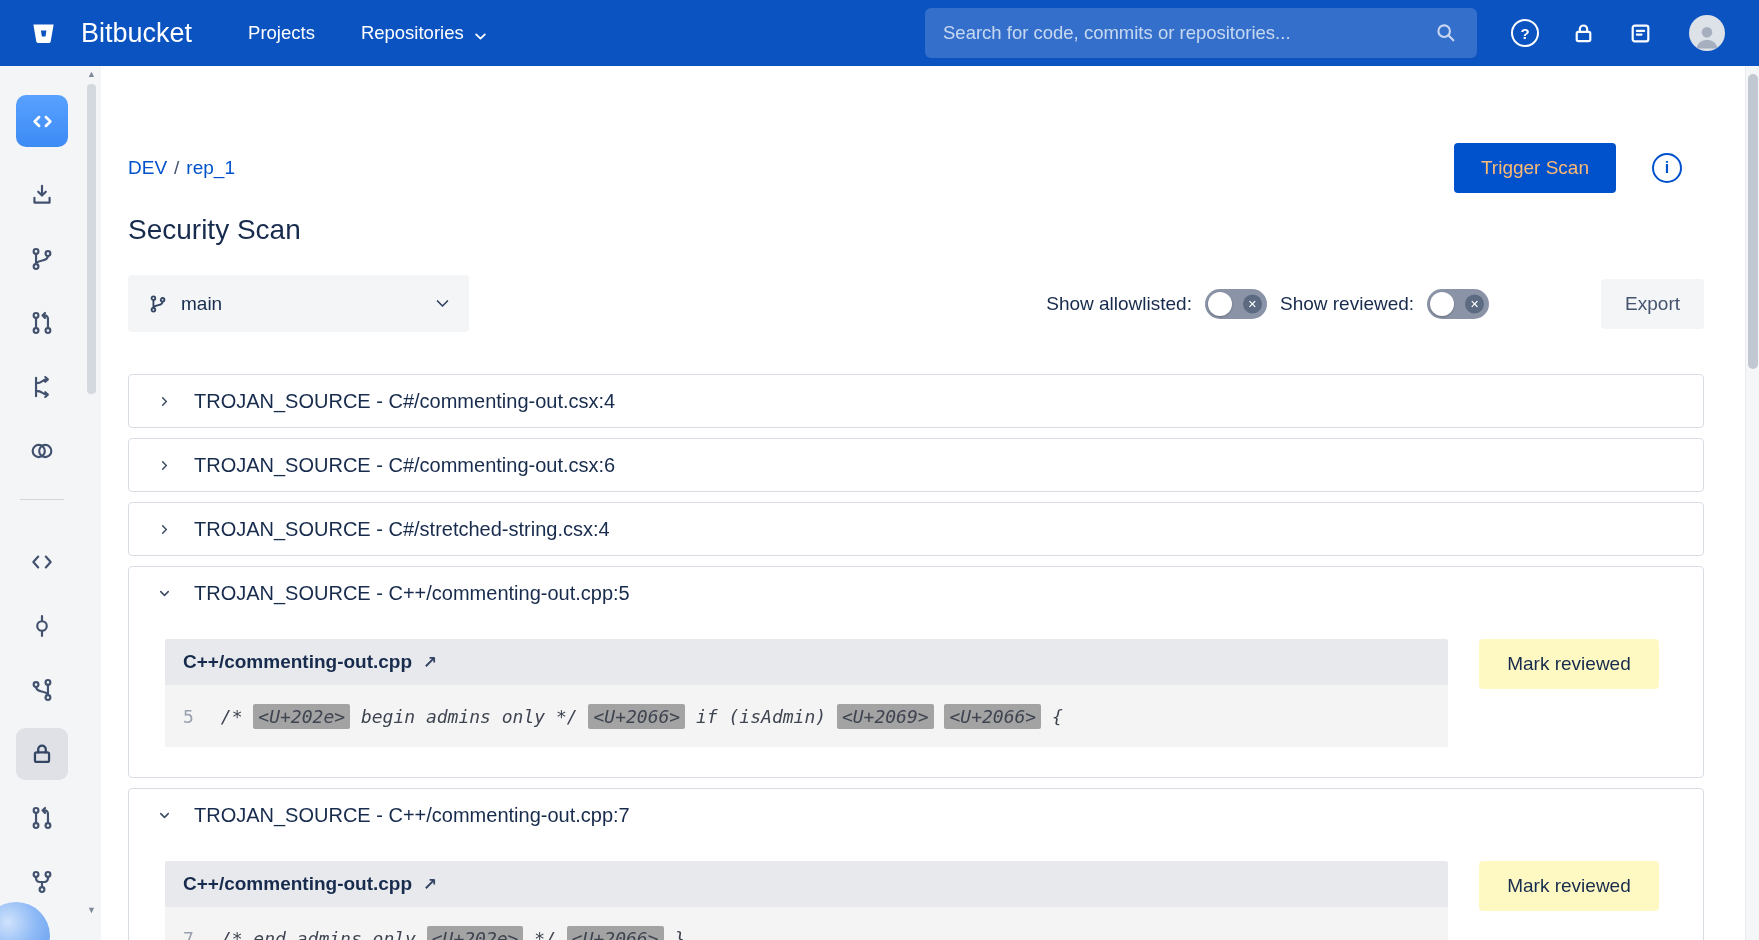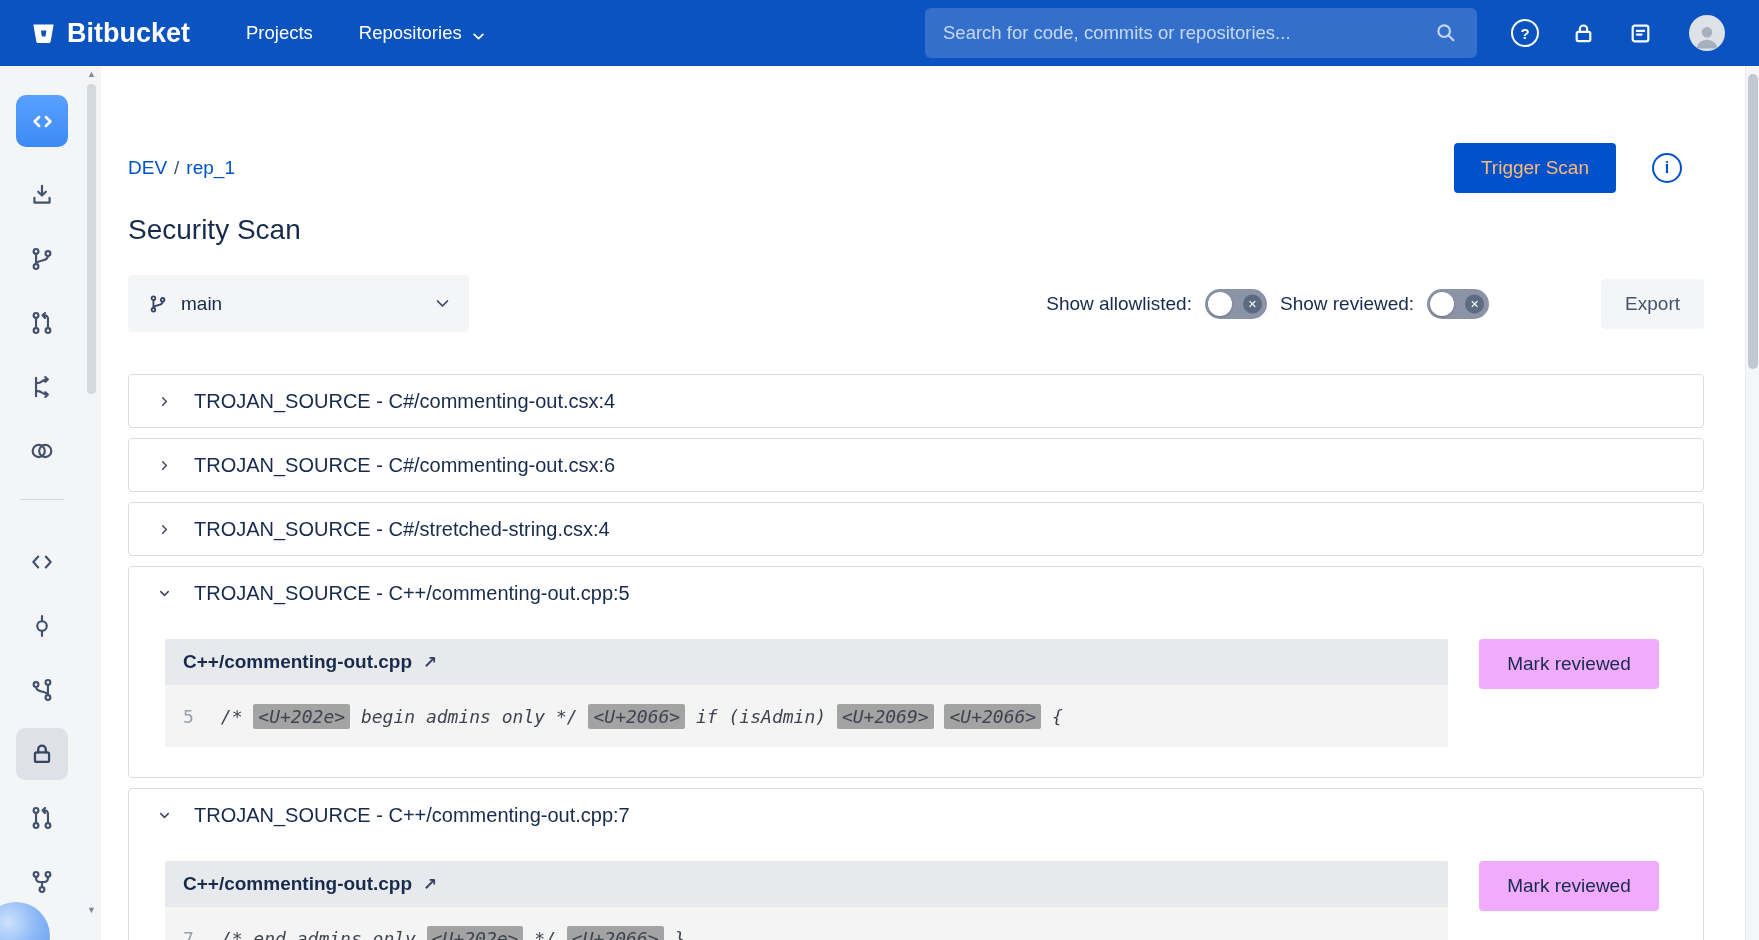--- a/index.html
+++ b/index.html
@@ -2,21 +2,21 @@
 <html><head>
 <meta charset="utf-8">
 <style>
   * { margin:0; padding:0; box-sizing:border-box; }
   html,body { width:1759px; height:940px; overflow:hidden; background:#fff;
               font-family:"Liberation Sans","DejaVu Sans",sans-serif; color:#172B4D; }
 
   
   .navbar { position:fixed; top:0; left:0; width:1759px; height:66px; background:#0b53c1;
             display:flex; align-items:center; padding:0 34px 0 30px; z-index:50; }
-  .brand { display:flex; align-items:center; gap:10px; color:#fff; font-size:27px; font-weight:bold; cursor:pointer; }
+  .brand { display:flex; align-items:center; gap:24px; color:#fff; font-size:27px; font-weight:normal; cursor:pointer; }
   .nav-menu { display:flex; align-items:center; gap:46px; margin-left:56px; }
   .nav-item { color:#fff; font-size:18.5px; font-weight:500; display:flex; align-items:flex-end; gap:9px; cursor:pointer; }
   .nav-search { margin-left:auto; width:552px; height:50px; background:rgba(255,255,255,0.17);
                 border-radius:6px; display:flex; align-items:center; padding:0 20px 0 18px; }
   .nav-search input { flex:1; background:transparent; border:none; outline:none; color:#fff;
                       font-size:18.5px; font-family:inherit; }
   .nav-search input::placeholder { color:rgba(255,255,255,0.72); }
   .nav-right { display:flex; align-items:center; gap:32px; margin-left:34px; }
   .circle-glyph { width:28px; height:28px; border:2.2px solid #fff; border-radius:50%; color:#fff;
                   font-size:15px; font-weight:bold; display:flex; align-items:center; justify-content:center; cursor:pointer; }
@@ -86,21 +86,21 @@
   .code-card { flex:1; min-width:0; }
   .code-head { height:46px; background:#e8e9ec; border-radius:2px 2px 0 0; display:flex; align-items:center;
                gap:11px; padding:0 18px; }
   .file-link { font-size:19px; font-weight:bold; color:#172B4D; cursor:pointer; }
   .ext-arrow { font-size:17px; font-weight:bold; color:#344563; cursor:pointer; }
   .code-line { height:62px; background:#f4f4f5; display:flex; align-items:center; gap:27px; padding:0 18px;
                font-family:"DejaVu Sans Mono","Liberation Mono",monospace; font-style:italic; font-size:18px; color:#3e4450;
                white-space:pre; overflow:hidden; }
   .lineno { font-style:normal; color:#99a1ae; flex:none; }
   .code-line .hl { background:#a3a3a3; border-radius:2px; padding:2px 5px; }
-  .btn-warning { flex:none; width:180px; height:50px; background:#f0abfc; color:#172B4D; border:none; border-radius:4px;
+  .btn-warning { flex:none; width:180px; height:50px; background:#fef9c3; color:#172B4D; border:none; border-radius:4px;
                  font-size:19px; font-family:inherit; cursor:pointer; }
 
   svg.ic { display:block; }
 </style>
 </head>
 <body>
 
 <header class="navbar">
   <div class="brand">
     <svg class="ic" width="27" height="27" viewBox="0 0 24 24">

